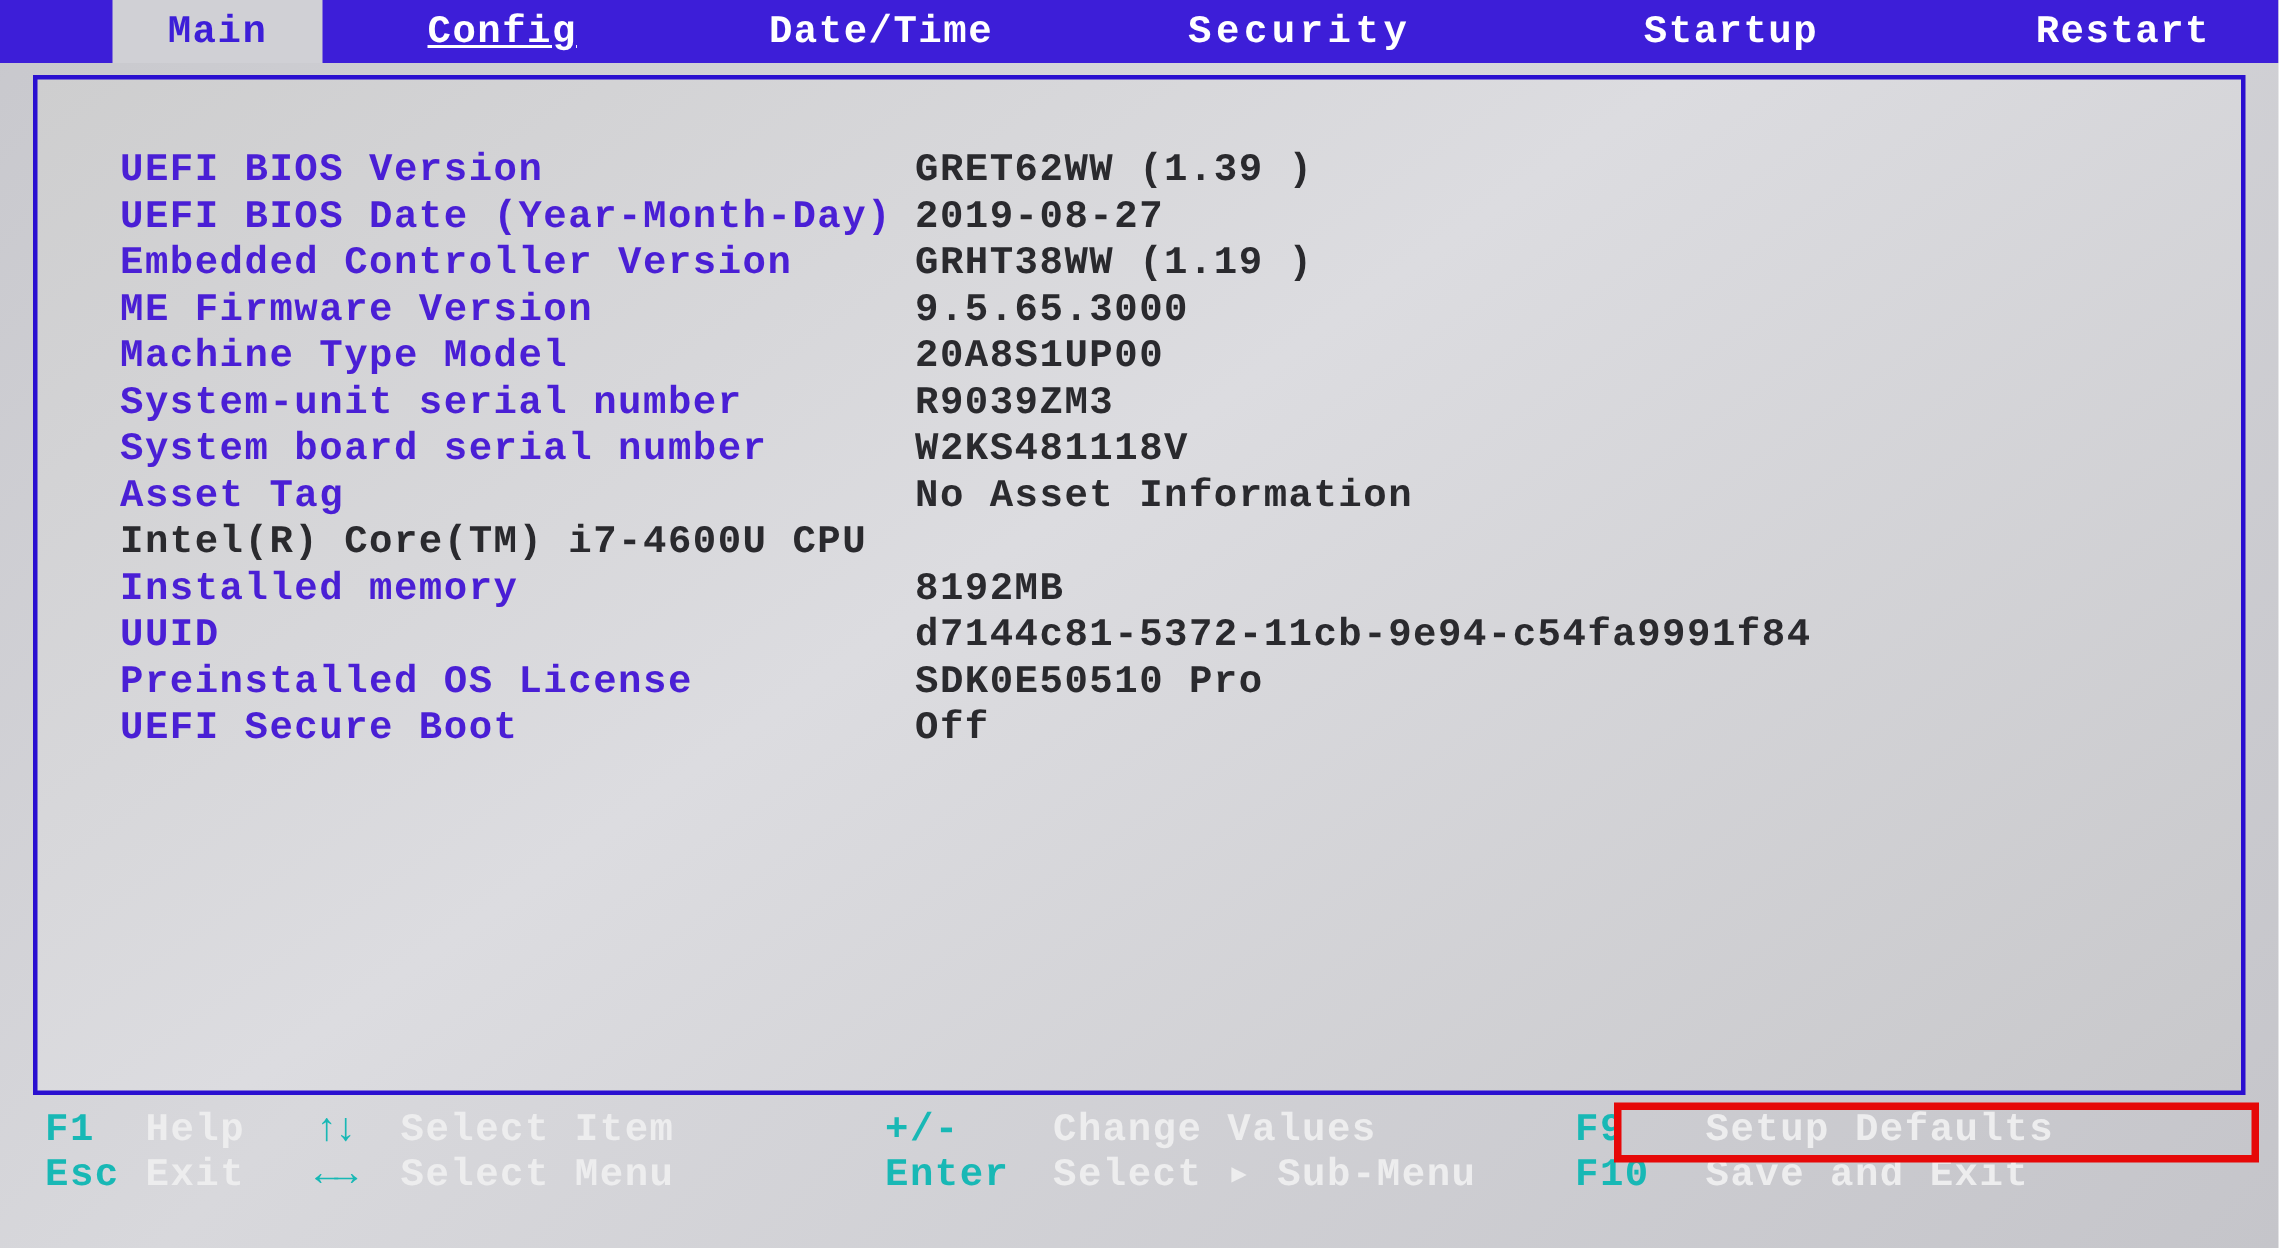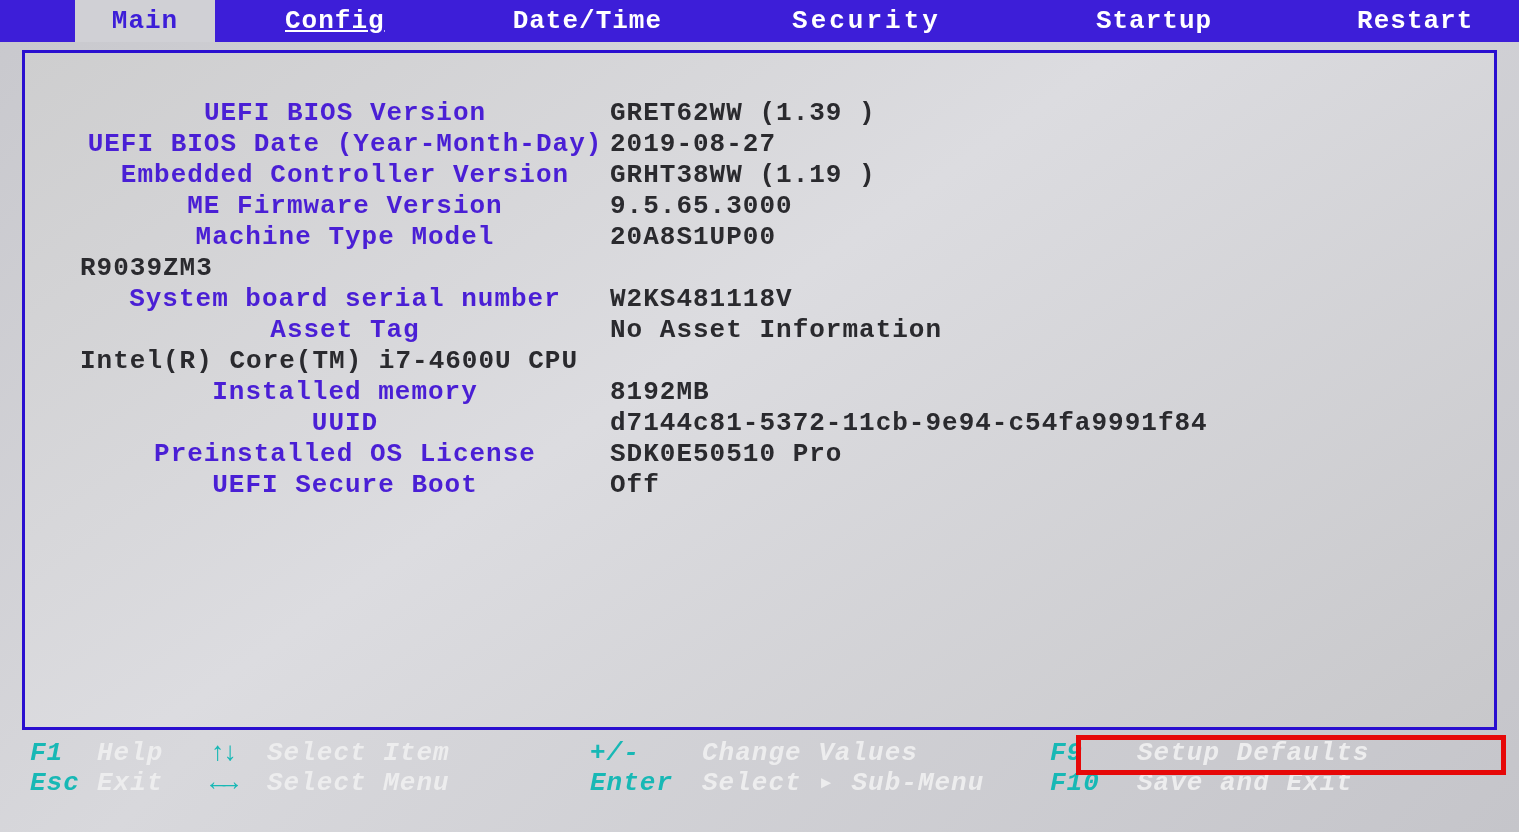--- a/index.html
+++ b/index.html
@@ -49,40 +49,38 @@
     }
     .info-row {
       display: flex;
       font-size: 26px;
       line-height: 31px;
     }
     .info-label {
       color: #4a1fd5;
       width: 530px;
       flex-shrink: 0;
-      text-align: center;
     }
     .info-value {
       color: #2a2a2e;
     }
     .footer {
       display: flex;
       padding: 0 30px;
       font-size: 26px;
       line-height: 30px;
       position: relative;
     }
     .footer-col {
       display: flex;
       flex-direction: column;
     }
     .footer-row {
       display: flex;
       align-items: flex-start;
-      font-style: italic;
     }
     .footer-key {
       color: #18b8b5;
       margin-right: 12px;
     }
     .footer-key.arrows {
       letter-spacing: -3px;
     }
     .footer-label {
       color: #ededee;
@@ -133,20 +131,21 @@
       </div>
       <div class="info-row">
         <div class="info-label">ME Firmware Version</div>
         <div class="info-value">9.5.65.3000</div>
       </div>
       <div class="info-row">
         <div class="info-label">Machine Type Model</div>
         <div class="info-value">20A8S1UP00</div>
       </div>
       <div class="info-row">
+        <div class="info-label">System-unit serial number</div>
         <div class="info-value">R9039ZM3</div>
       </div>
       <div class="info-row">
         <div class="info-label">System board serial number</div>
         <div class="info-value">W2KS481118V</div>
       </div>
       <div class="info-row">
         <div class="info-label">Asset Tag</div>
         <div class="info-value">No Asset Information</div>
       </div>

